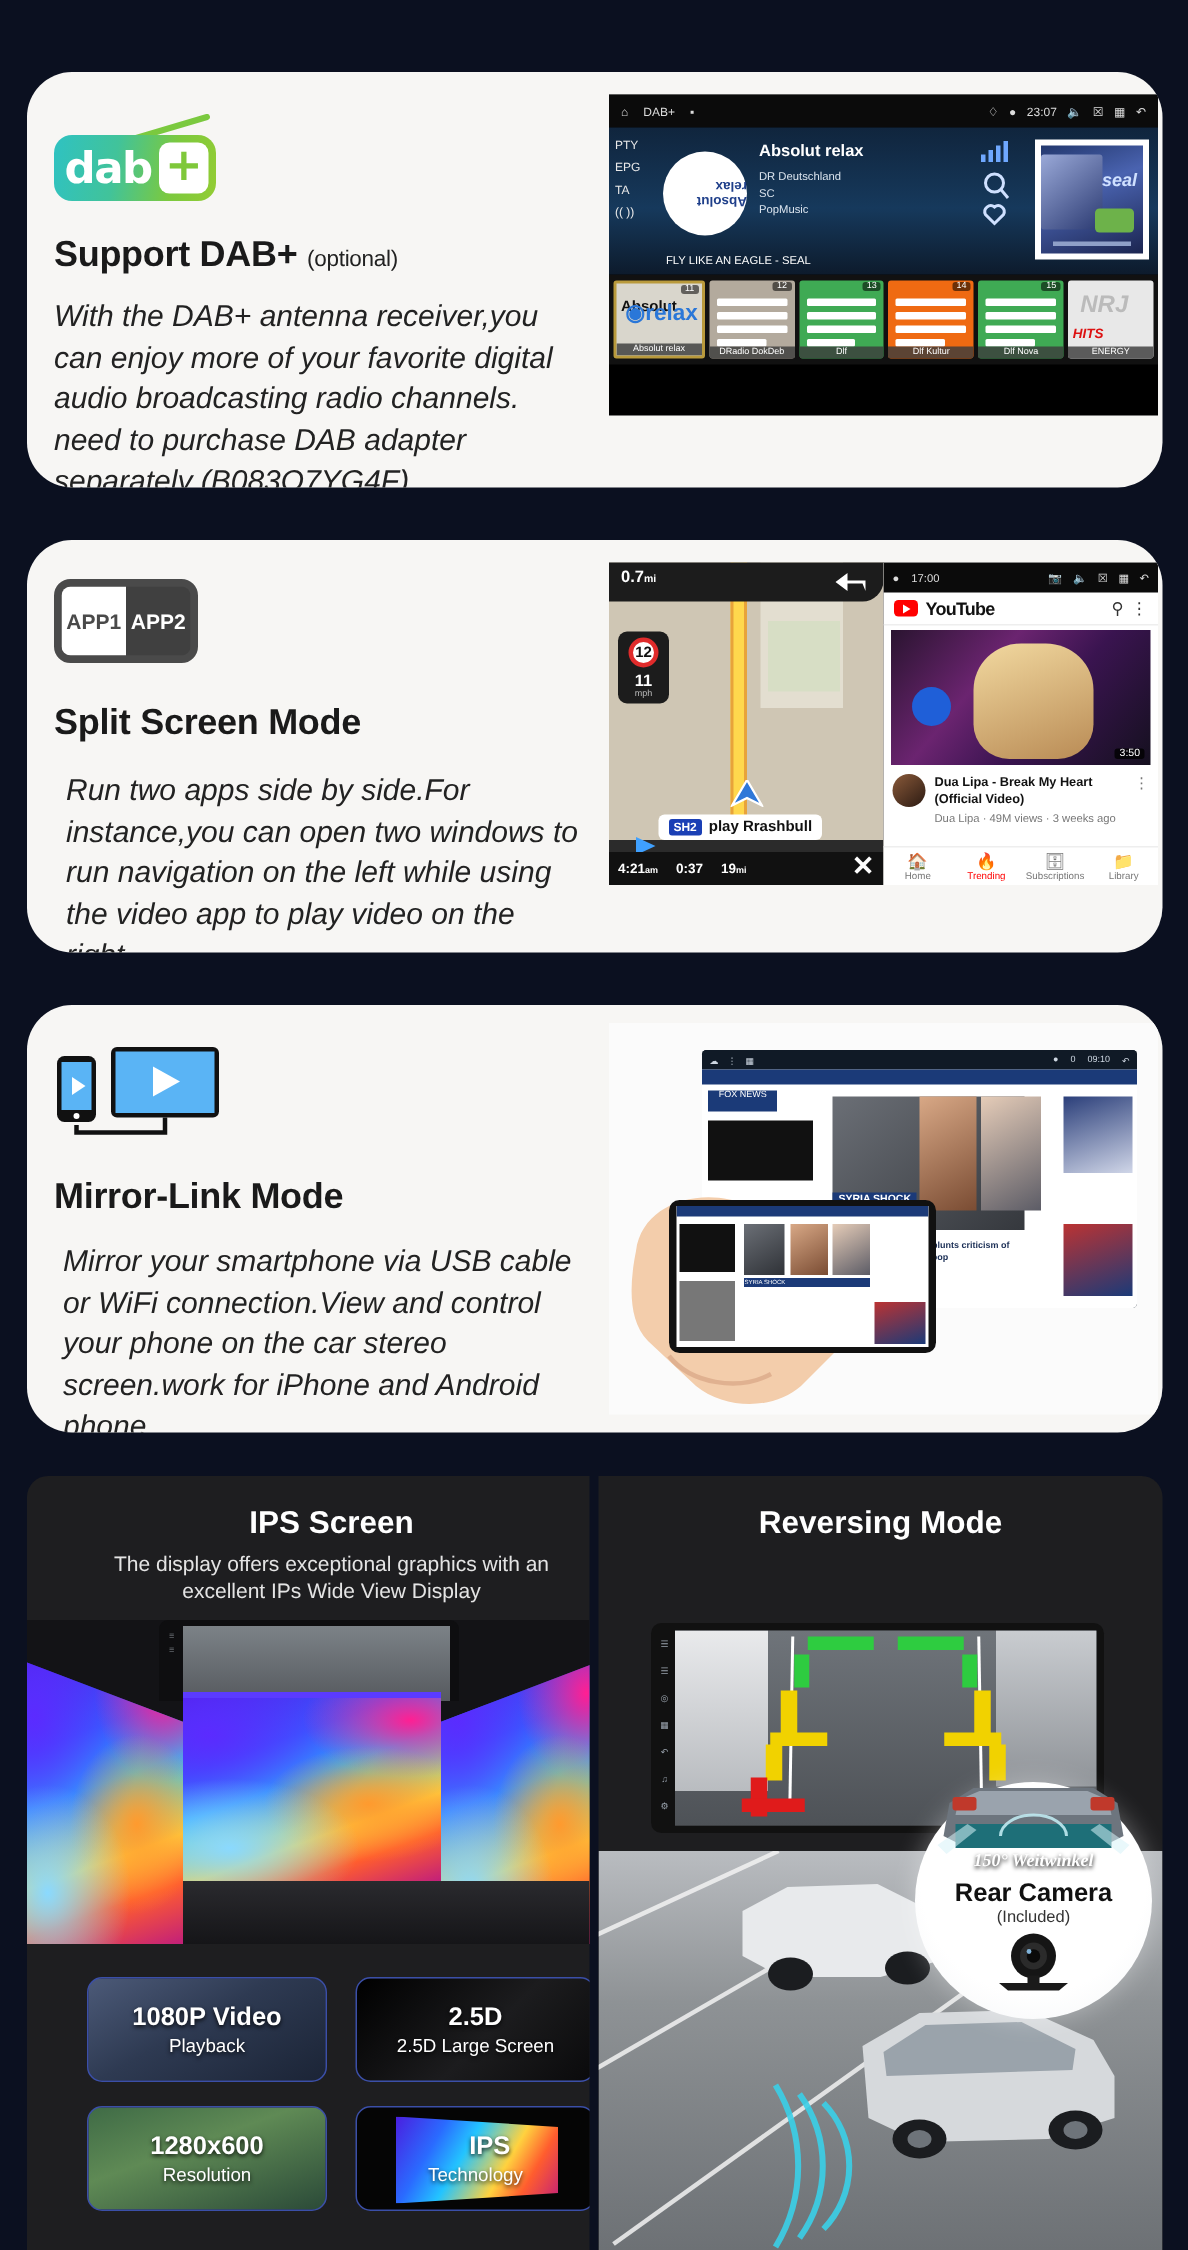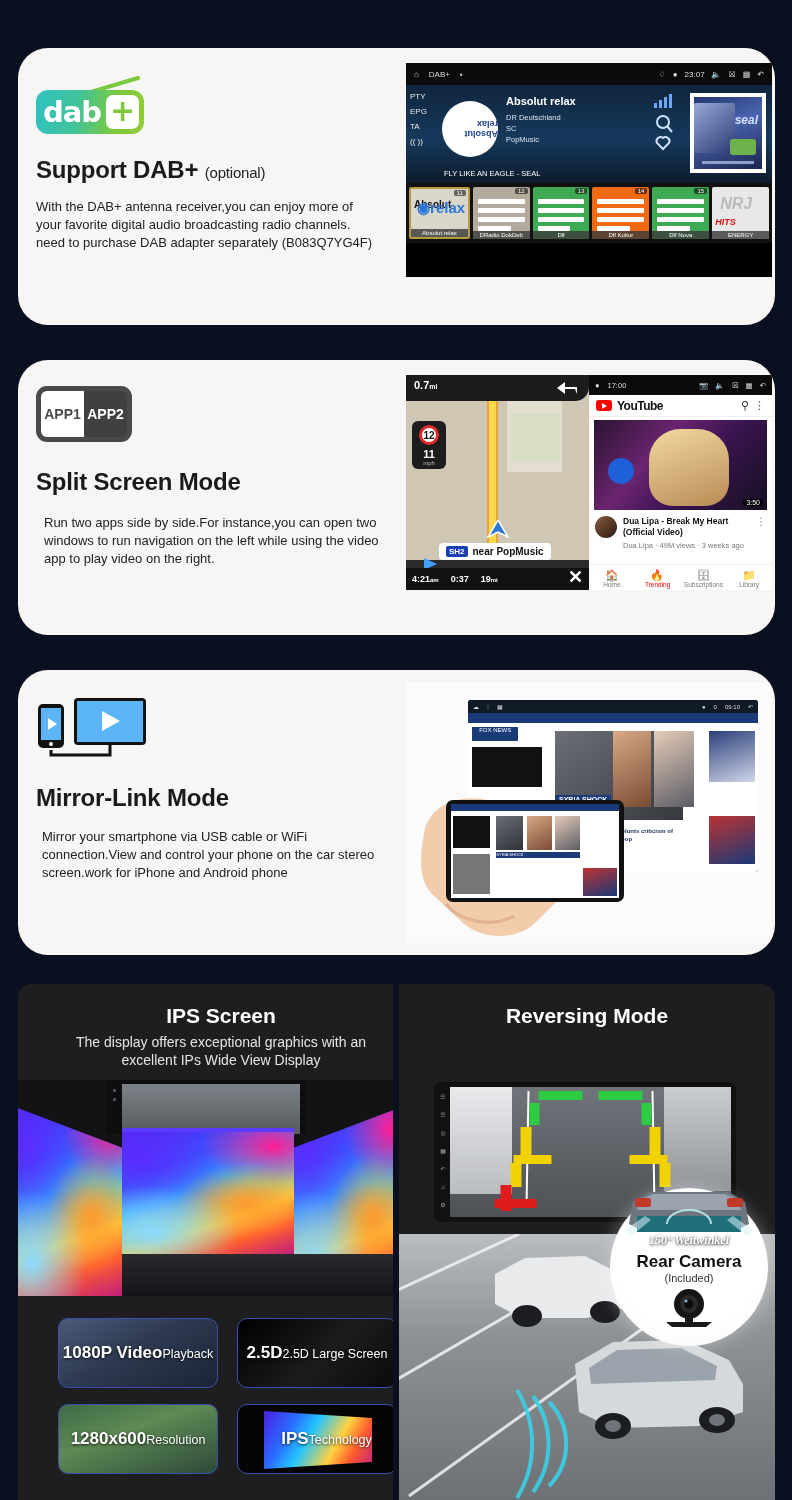--- a/index.html
+++ b/index.html
@@ -16,21 +16,21 @@
     position: absolute;
     background: #f7f6f4;
     border-radius: 30px;
     overflow: hidden;
   }
   .card-inner { position: relative; width: 100%; height: 100%; }
   .card-left { position: absolute; left: 0; top: 0; width: 385px; height: 100%; padding: 26px 18px 0 18px; }
 
   .feat-title { font-size: 24px; font-weight: bold; color: #1a1a1a; letter-spacing: -0.2px; }
   .feat-title .sub { font-size: 15px; font-weight: normal; color: #222; }
-  .feat-body { margin-top: 14px; font-size: 13px; line-height: 1.38; color: #222; }
+  .feat-body { margin-top: 14px; font-size: 20px; line-height: 1.38; color: #222; font-style: italic; }
 
   
   .dab-logo { position: relative; width: 110px; height: 62px; }
   .dab-box {
     position: absolute; left: 0; top: 16px; width: 108px; height: 44px;
     border-radius: 12px;
     background: linear-gradient(100deg,#2fc2c2 0%, #41c39a 38%, #7bc93f 72%, #93cc33 100%);
     display: flex; align-items: center;
   }
   .dab-word {
@@ -76,21 +76,21 @@
       radial-gradient(120% 90% at 18% 82%, #8ad9ff 0%, rgba(138,217,255,0) 42%),
       radial-gradient(90% 70% at 72% 58%, #ff9a2e 0%, rgba(255,154,46,0) 45%),
       radial-gradient(80% 60% at 88% 12%, #ff1f93 0%, rgba(255,31,147,0) 52%),
       radial-gradient(110% 100% at 10% 20%, #5b2bff 0%, rgba(91,43,255,0) 60%),
       linear-gradient(160deg,#4a1fe0 0%, #2a6bff 28%, #23c4ff 45%, #ffd23f 68%, #ff5d2e 82%, #c21f7a 100%);
   }
 
   
   .tile {
     position: absolute; border: 1px solid #3b4fa8; border-radius: 10px;
-    overflow: hidden; display: flex; flex-direction: row;
+    overflow: hidden; display: flex; flex-direction: column;
     align-items: center; justify-content: center; color: #fff; text-align: center;
   }
   .tile-t1 { font-size: 17px; font-weight: bold; text-shadow: 0 1px 3px rgba(0,0,0,.85); }
   .tile-t2 { font-size: 12.5px; margin-top: 2px; text-shadow: 0 1px 3px rgba(0,0,0,.85); }
 
   
   .rc-circle {
     position: absolute; border-radius: 50%;
     background: radial-gradient(circle at 50% 42%, #ffffff 62%, #f2f4f6 100%);
     box-shadow: 0 0 18px rgba(255,255,255,.35);
@@ -379,21 +379,21 @@
             <div style="font-size:11px;font-weight:bold;margin-top:3px;">11</div>
             <div style="font-size:6px;color:#bbb;">mph</div>
           </div>
 
           <svg style="position:absolute;left:44%;bottom:52px;" width="22" height="18" viewBox="0 0 22 18">
             <path d="M11 0 L21 17 L11 12 L1 17 Z" fill="#2f78d8" stroke="#fff" stroke-width="1.5"></path>
           </svg>
 
           <div class="nav-street">
             <span class="sh">SH2</span>
-            <span>near PopMusic</span>
+            <span>play Rrashbull</span>
           </div>
 
           <div style="position:absolute;left:0;right:0;bottom:22px;height:8px;background:#2b2b2b;">
             <svg style="position:absolute;left:10%;top:-2px;" width="14" height="12" viewBox="0 0 14 12">
               <path d="M0 0 L13 6 L0 12 Z" fill="#3fa0ff"></path>
             </svg>
           </div>
 
           <div class="nav-bottom">
             <span>

